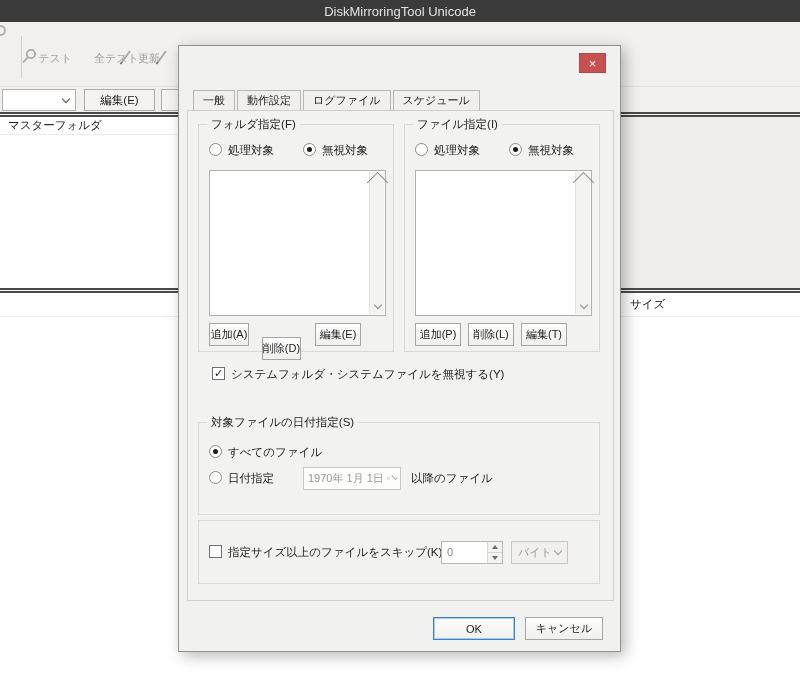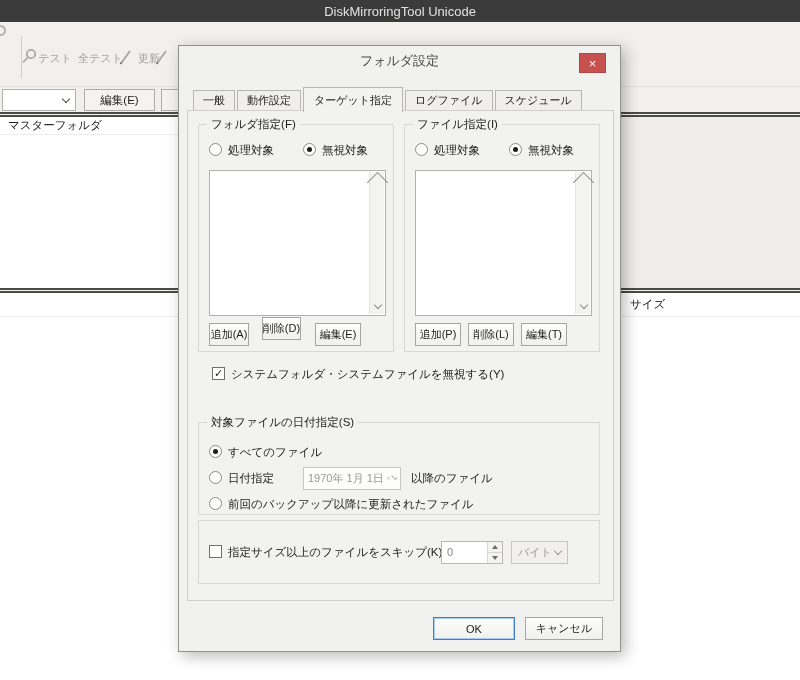--- a/index.html
+++ b/index.html
@@ -114,21 +114,21 @@
 <div class="abs partial-circle"></div>
 <div class="abs tool-sep"></div>
 
 <div class="abs tool-item" style="left:20px;">
   <svg width="18" height="20" viewBox="0 0 18 20">
     <circle cx="11" cy="6" r="4.2" fill="none" stroke="#aba9a5" stroke-width="1.8"></circle>
     <line x1="7.6" y1="9.6" x2="3" y2="14.5" stroke="#aba9a5" stroke-width="1.8"></line>
   </svg>
   <span class="lbl">テスト</span>
 </div>
-<div class="abs tool-item" style="left:50px;gap:28px;">
+<div class="abs tool-item" style="left:66px;gap:28px;">
   <svg width="20" height="20" viewBox="0 0 20 20">
     <circle cx="12" cy="6" r="4.2" fill="none" stroke="#aba9a5" stroke-width="1.8"></circle>
     <line x1="8.6" y1="9.6" x2="4" y2="14.5" stroke="#aba9a5" stroke-width="1.8"></line>
     <rect x="13" y="10" width="4" height="4" fill="#aba9a5"></rect>
   </svg>
   <span class="lbl">全テスト</span>
 </div>
 <div class="abs tool-item" style="left:116px; width:44px;">
   <svg width="18" height="20" viewBox="0 0 18 20">
     <line x1="6" y1="14" x2="14" y2="3" stroke="#aba9a5" stroke-width="2"></line>
@@ -162,36 +162,30 @@
 <div class="abs grayright"></div>
 <div class="abs thickline" style="top:288px;"></div>
 <div class="abs whiteband2"></div>
 <div class="abs hdr2line"></div>
 <div class="abs hdr2text">
   <span>サイズ</span>
 </div>
 
 <div class="abs dialog">
 
-  <div class="abs dlg-title">
-    <span>フォルダ設定</span>
-  </div>
   <div class="abs dlg-close">
     <span>×</span>
   </div>
 
   <div class="abs tabs">
     <div class="tab">
       <span>一般</span>
     </div>
     <div class="tab">
       <span>動作設定</span>
-    </div>
-    <div class="tab active">
-      <span>ターゲット指定</span>
     </div>
     <div class="tab">
       <span>ログファイル</span>
     </div>
     <div class="tab">
       <span>スケジュール</span>
     </div>
   </div>
 
   <div class="abs panel">
@@ -212,21 +206,21 @@
               <span class="chev up"></span>
             </div>
           <div class="dn">
               <span class="chev down"></span>
             </div>
         </div>
       </div>
       <div class="abs btn" style="left:10px; top:198px; width:40px; height:23px;">
         <span>追加(A)</span>
       </div>
-      <div class="abs btn" style="left:63px; top:192px; width:39px; height:23px;">
+      <div class="abs btn" style="left:63px; top:212px; width:39px; height:23px;">
         <span>削除(D)</span>
       </div>
       <div class="abs btn" style="left:116px; top:198px; width:46px; height:23px;">
         <span>編集(E)</span>
       </div>
     </div>
 
     <div class="abs group" style="left:216px; top:13px; width:196px; height:228px;">
       <span class="group-title">ファイル指定(I)</span>
       <div class="abs radio-row" style="left:10px; top:18px;">
@@ -277,24 +271,20 @@
       </div>
       <div class="abs datepicker" style="left:104px; top:44px; width:98px; height:23px;">
         <span class="val">1970年 1月 1日</span>
         <svg width="11" height="11" viewBox="0 0 12 12">
           <rect x="1" y="2" width="9" height="8" fill="none" stroke="#b2b0ae" stroke-width="1"></rect>
           <line x1="1" y1="4.5" x2="10" y2="4.5" stroke="#b2b0ae" stroke-width="1"></line>
         </svg>
         <span class="chev down" style="border-color:#b2b0ae;"></span>
       </div>
       <span class="abs" style="left:212px; top:48px; font-size:11.5px;">以降のファイル</span>
-      <div class="abs radio-row" style="left:10px; top:74px;">
-        <span class="radio"></span>
-        <span>前回のバックアップ以降に更新されたファイル</span>
-      </div>
     </div>
 
     <div class="abs group" style="left:10px; top:409px; width:402px; height:64px;">
       <div class="abs check-row" style="left:10px; top:24px;">
         <span class="checkbox"></span>
         <span>指定サイズ以上のファイルをスキップ(K)</span>
       </div>
       <div class="abs numinput" style="left:242px; top:20px; width:62px; height:23px;">
         <span class="val">0</span>
         <span class="spin">

